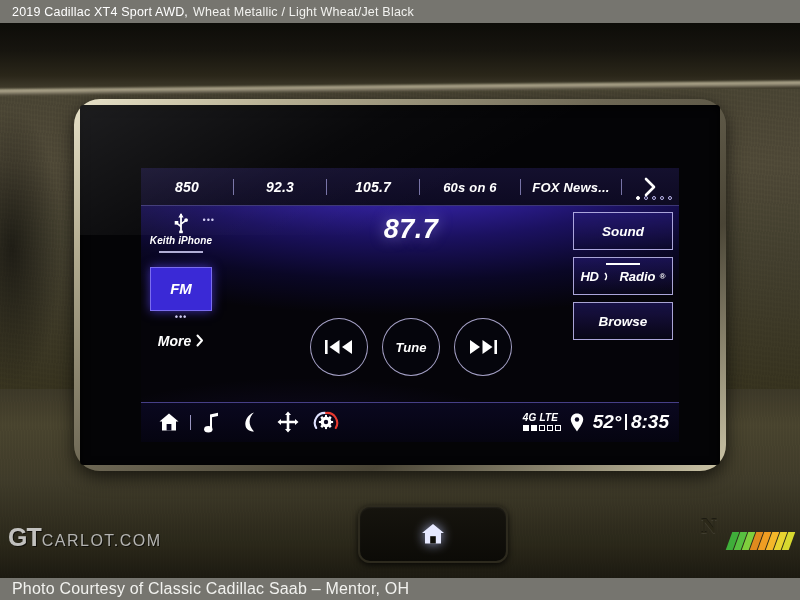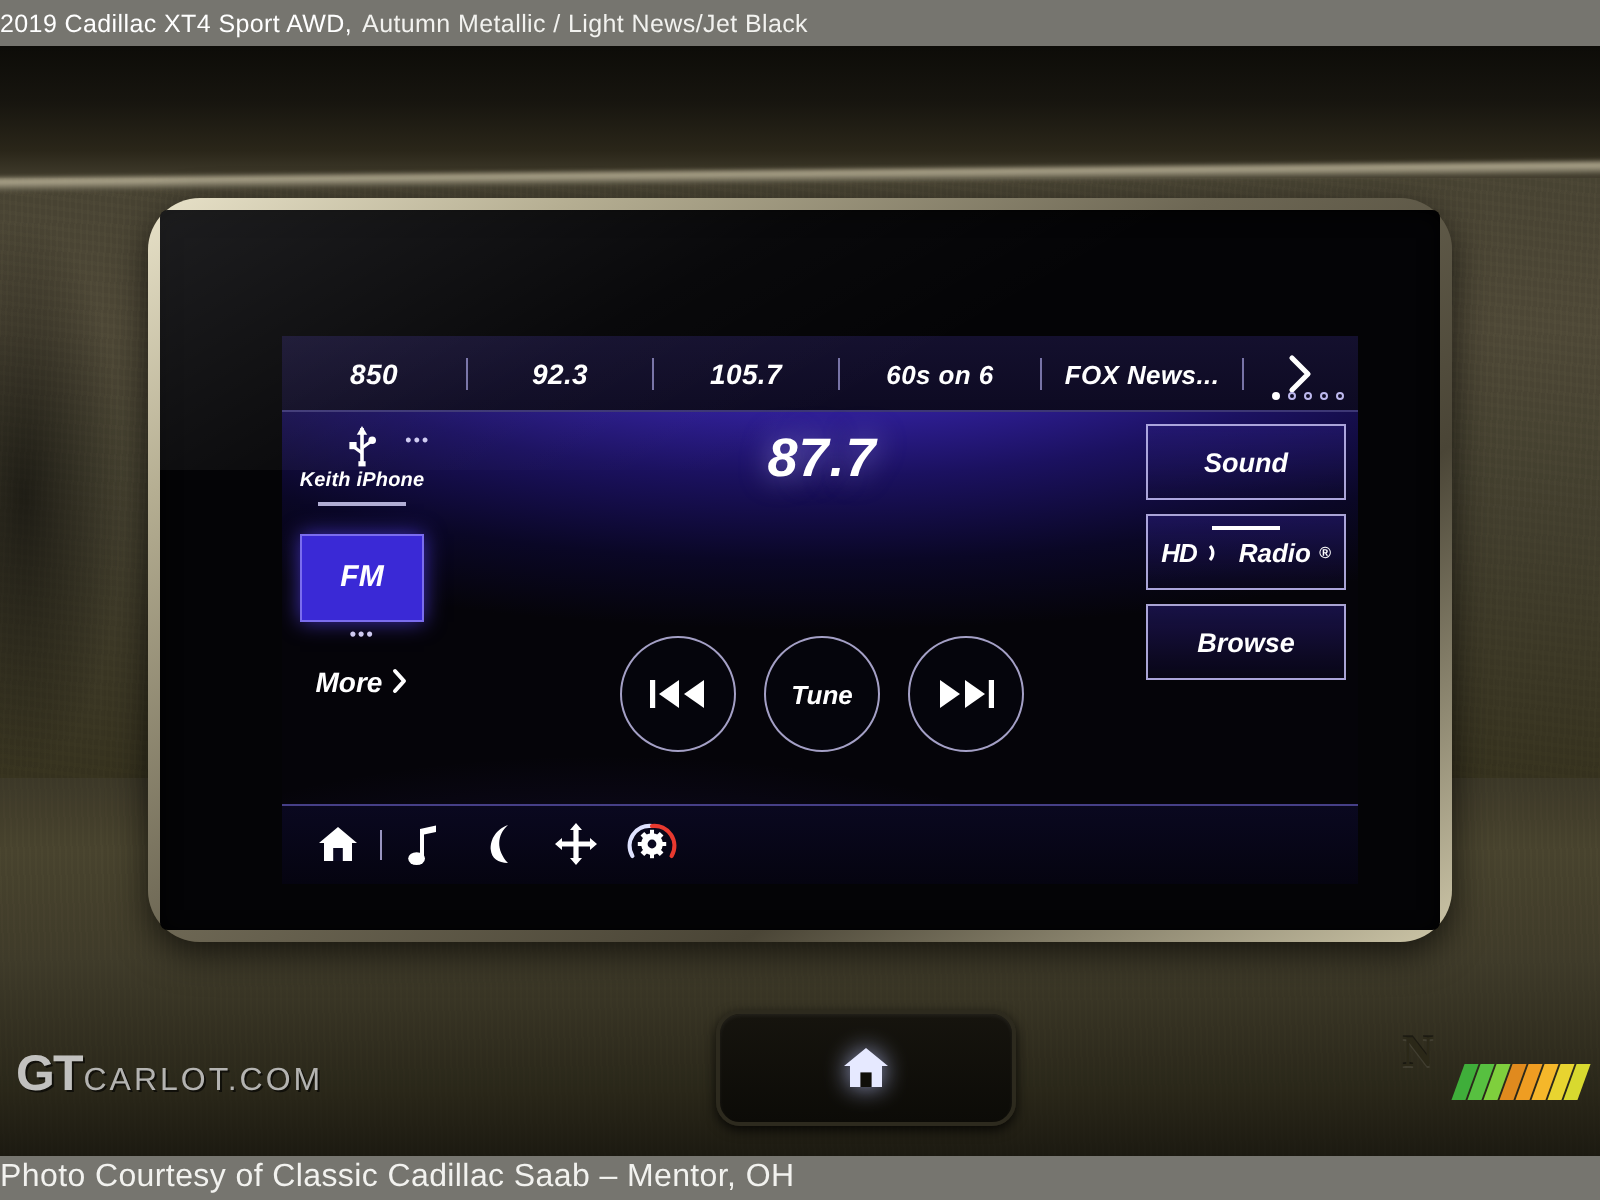--- a/index.html
+++ b/index.html
@@ -4,21 +4,21 @@
 <style>
   html,body{margin:0;padding:0;background:#000;}
   body{width:800px;height:600px;overflow:hidden;
        font-family:"Liberation Sans",sans-serif;}
 
   .stage{position:relative;width:800px;height:600px;overflow:hidden;background:#000;}
 
   
   .caption-bar{position:absolute;left:0;width:800px;background:#76756f;
                color:#f2f2ef;font-size:12.5px;letter-spacing:.2px;
-               display:flex;align-items:center;padding-left:0;box-sizing:border-box;}
+               display:flex;align-items:center;padding-left:12px;box-sizing:border-box;}
   .caption-top{top:0;height:23px;}
   .caption-bottom{bottom:0;height:22px;font-size:16px;}
   .cap-sep{display:inline-block;width:5px;}
   .cap-strong{color:#ffffff;}
 
   
   .photo{position:absolute;left:0;top:23px;width:800px;height:555px;overflow:hidden;
          background:
            radial-gradient(120% 90% at 50% 115%, #241f16 0%, #17140e 45%, #0a0906 100%),
            linear-gradient(180deg,#0d0c09 0%,#3b362a 12%,#4b4638 30%,#46412f 50%,#2b2820 75%,#131109 100%);}
@@ -312,20 +312,41 @@
                   <rect x="7.6" y="6.6" width="2.6" height="2" transform="rotate(-45 8.9 7.6)"></rect>
                   <rect x="15.8" y="15.4" width="2.6" height="2" transform="rotate(-45 17.1 16.4)"></rect>
                   <rect x="7.6" y="15.4" width="2.6" height="2" transform="rotate(45 8.9 16.4)"></rect>
                   <rect x="15.8" y="6.6" width="2.6" height="2" transform="rotate(45 17.1 7.6)"></rect>
                 </g>
                 <circle cx="13" cy="12" r="2.2" fill="#0a0820"></circle>
               </svg>
             </div>
           </div>
 
+          <div class="bright">
+            <div class="lte">
+              <div class="lte-t">4G LTE</div>
+              <div class="bars">
+                <span class="bar on"></span>
+                <span class="bar on"></span>
+                <span class="bar"></span>
+                <span class="bar"></span>
+                <span class="bar"></span>
+              </div>
+            </div>
+            <svg width="14" height="19" viewBox="0 0 14 19">
+              <path d="M7 0.6 C3.3 0.6 0.8 3.3 0.8 6.6 C0.8 10.6 7 18.4 7 18.4 C7 18.4 13.2 10.6 13.2 6.6 C13.2 3.3 10.7 0.6 7 0.6 Z" fill="#fff"></path>
+              <circle cx="7" cy="6.5" r="2.2" fill="#0a0820"></circle>
+            </svg>
+            <div class="tempclock">
+              <span>52°</span>
+              <span class="tc-div"></span>
+              <span>8:35</span>
+            </div>
+          </div>
         </div>
 
       </div>
       <div class="glass-reflect"></div>
     </div>
 
     <div class="home-pad">
       <svg width="26" height="24" viewBox="0 0 26 24">
         <path d="M13 2 L24 11 L21 11 L21 21.5 L5 21.5 L5 11 L2 11 Z" fill="#e6e9ff"></path>
         <rect x="10.2" y="14.2" width="5.6" height="7.3" fill="#0f0e09"></rect>
@@ -348,20 +369,20 @@
       <span class="slash" style="background:#f5b72a"></span>
       <span class="slash" style="background:#e8d430"></span>
       <span class="slash" style="background:#d8d92f"></span>
     </div>
 
   </div>
 
   <div class="caption-bar caption-top">
     <span class="cap-strong">2019 Cadillac XT4 Sport AWD,</span>
     <span class="cap-sep"></span>
-    <span>Autumn Metallic / Light News/Jet Black</span>
+    <span>Wheat Metallic / Light Wheat/Jet Black</span>
   </div>
 
   <div class="caption-bar caption-bottom">
     <span>Photo Courtesy of Classic Cadillac Saab – Mentor, OH</span>
   </div>
 
 </div>
 
 </body></html>

